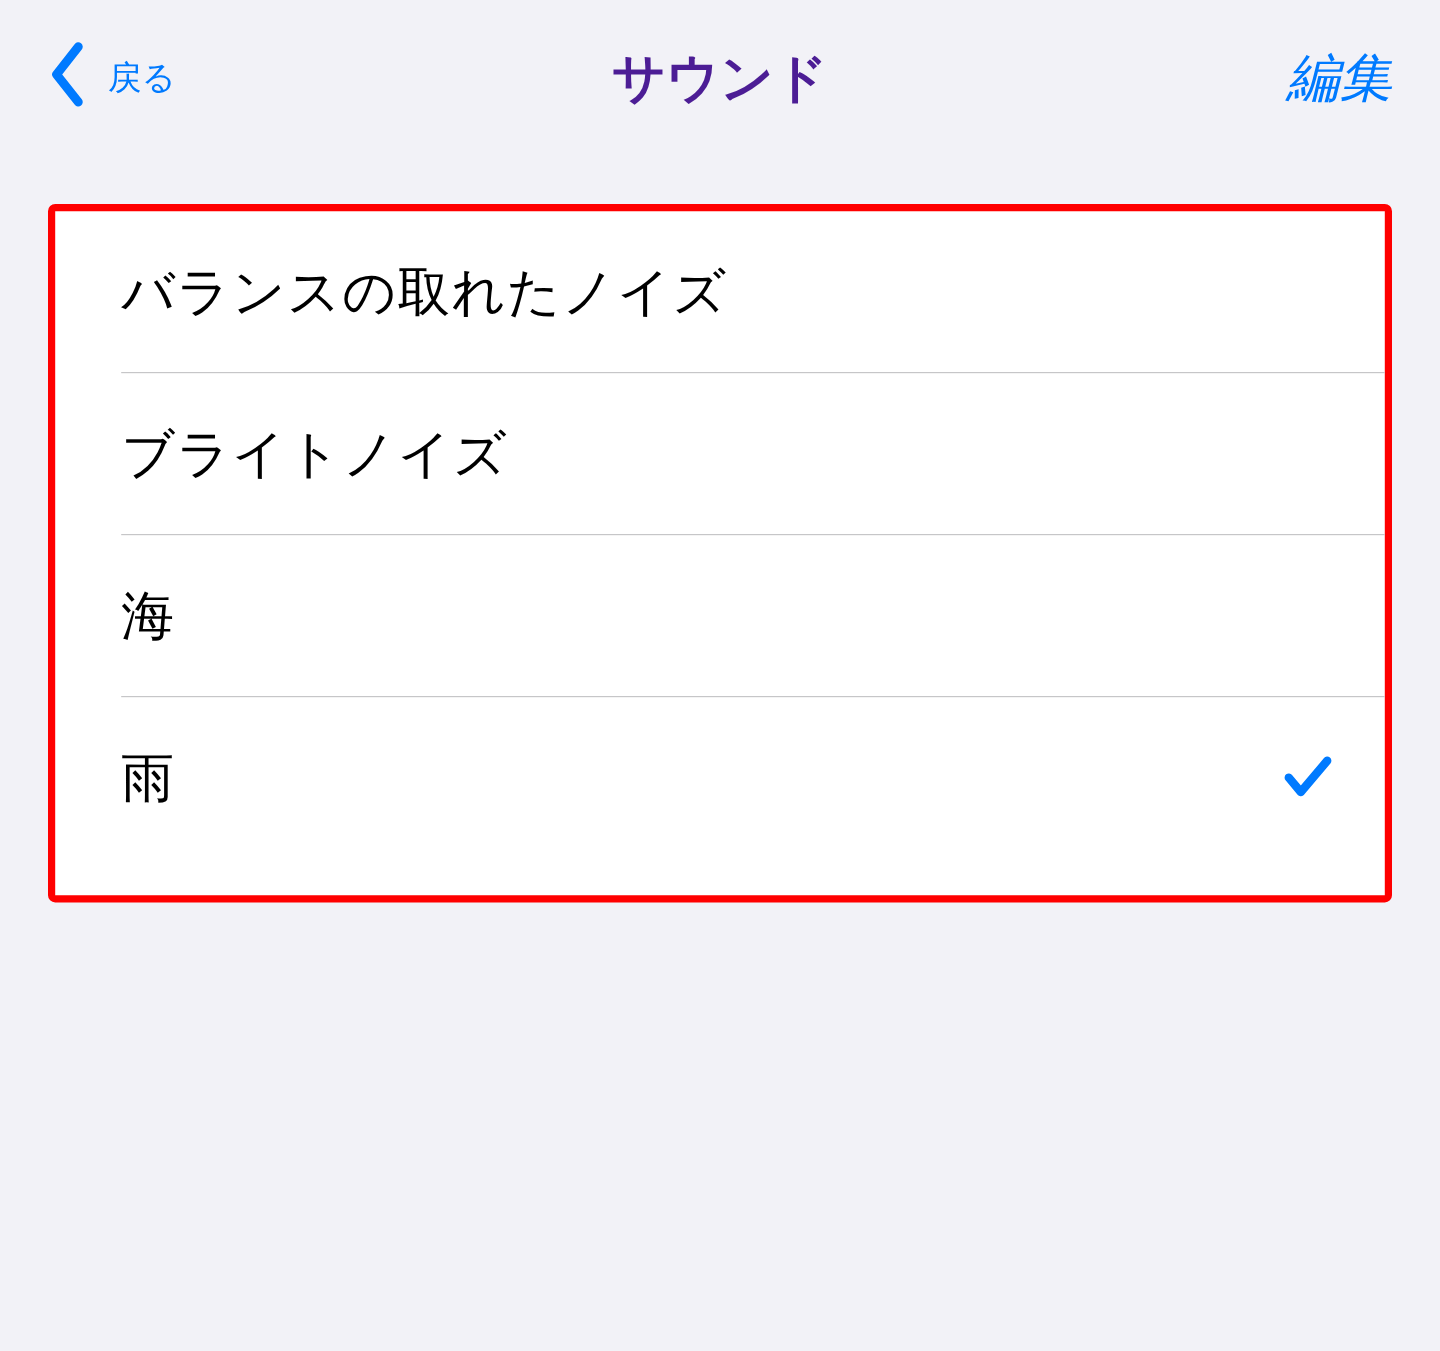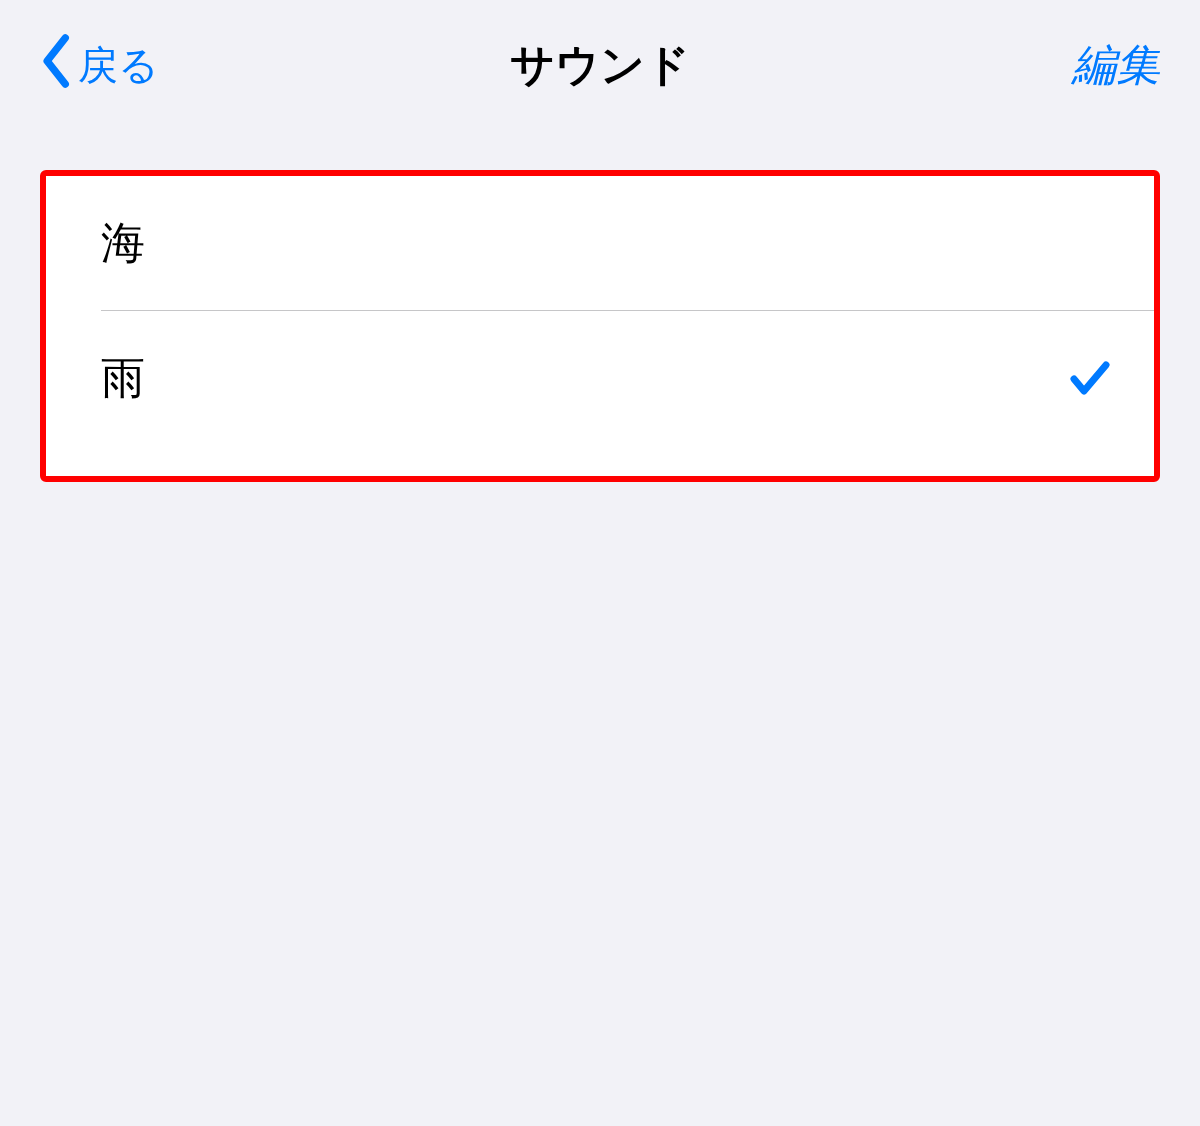--- a/index.html
+++ b/index.html
@@ -18,32 +18,32 @@
       display: flex;
       align-items: center;
       justify-content: space-between;
       height: 130px;
       padding: 0 40px;
     }
     .nav-back {
       display: flex;
       align-items: center;
       color: #007aff;
-      font-size: 40px;
+      font-size: 28px;
       cursor: pointer;
-      gap: 4px;
+      gap: 16px;
     }
     .nav-back svg {
       width: 34px;
       height: 56px;
     }
     .nav-title {
       font-size: 44px;
       font-weight: 600;
-      color: #000000;
+      color: #4c1d95;
       position: absolute;
       left: 50%;
       transform: translateX(-50%);
     }
     .nav-edit {
       color: #007aff;
       font-size: 44px;
       cursor: pointer;
       font-style: italic;
     }
@@ -99,20 +99,26 @@
     </span>
     <span>戻る</span>
   </div>
   <div class="nav-title">サウンド</div>
   <div class="nav-edit">編集</div>
 </div>
 
 <div class="list-container">
   <div class="list-inner">
     <div class="list-item">
+      <span class="list-item-label">バランスの取れたノイズ</span>
+    </div>
+    <div class="list-item">
+      <span class="list-item-label">ブライトノイズ</span>
+    </div>
+    <div class="list-item">
       <span class="list-item-label">海</span>
     </div>
     <div class="list-item">
       <span class="list-item-label">雨</span>
       <span class="check-icon">
         <svg viewBox="0 0 24 24" fill="none" stroke="currentColor" stroke-width="3.5" stroke-linecap="round" stroke-linejoin="round">
           <polyline points="4,13 9,19 20,6"></polyline>
         </svg>
       </span>
     </div>

